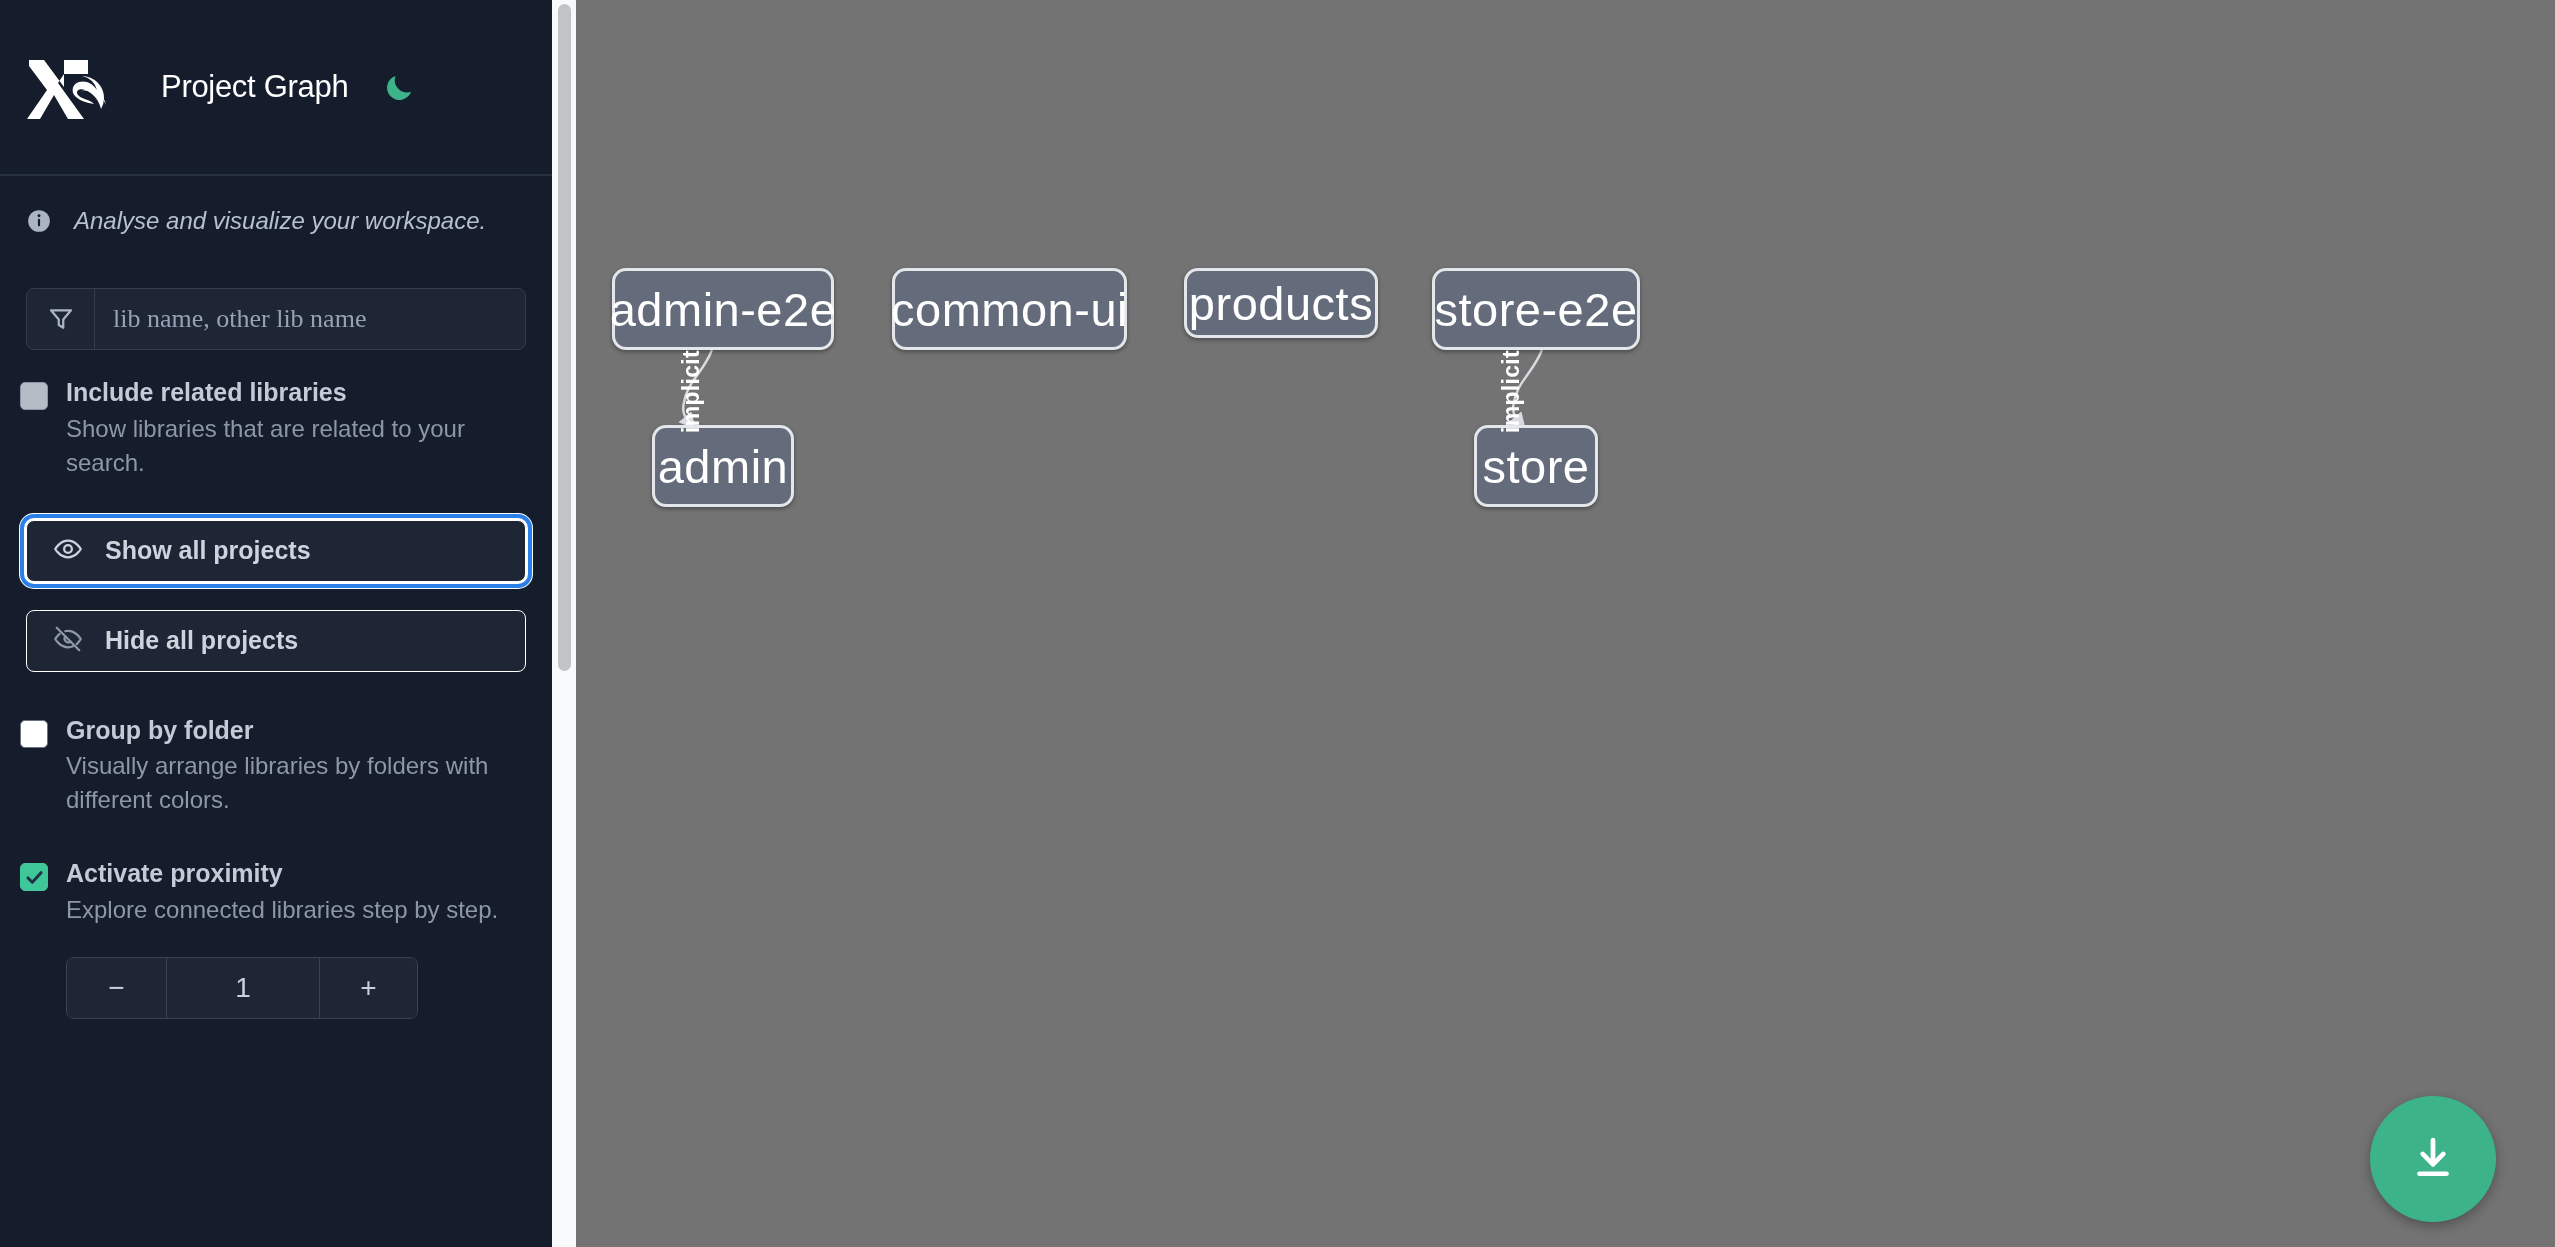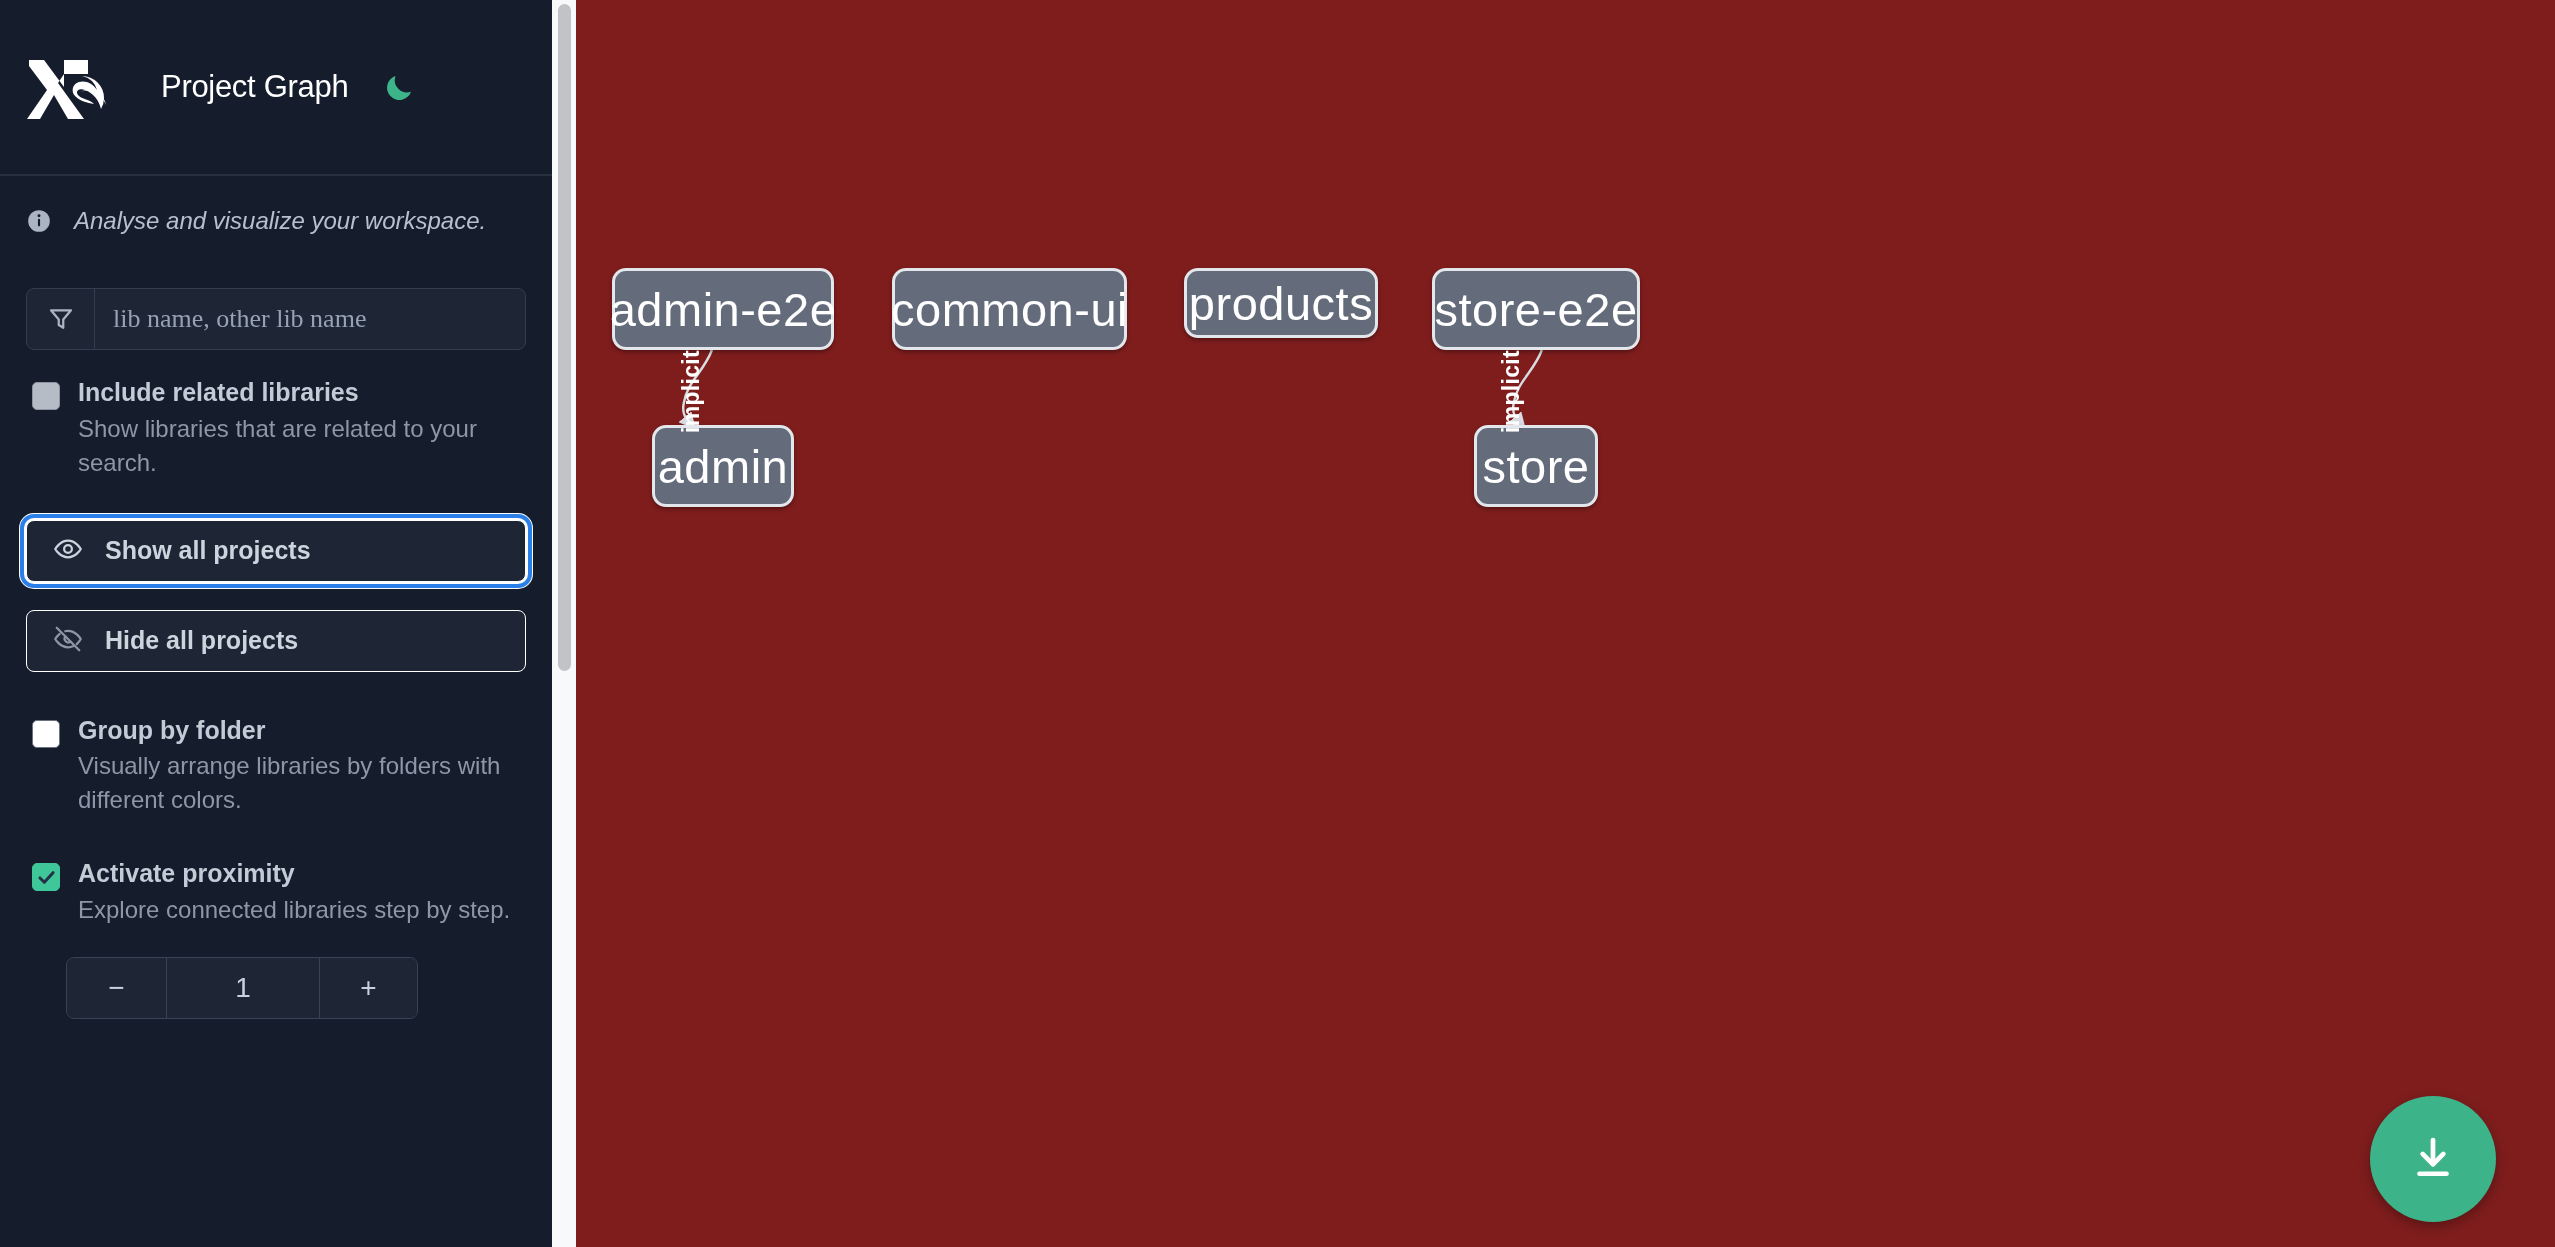--- a/index.html
+++ b/index.html
@@ -106,21 +106,21 @@
     color: #d7dde6;
     font-size: 26px;
     font-family: Liberation Serif, serif;
     padding: 0 18px;
   }
   .search-input::placeholder { color: #97a3b4; }
 
   
   .check-block {
     display: flex;
-    padding: 0 32px;
+    padding: 0 20px;
     margin-top: 26px;
     gap: 18px;
     justify-content: space-between;
   }
   .cb {
     flex: 0 0 28px;
     width: 28px;
     height: 28px;
     margin-top: 6px;
     border-radius: 5px;
@@ -221,21 +221,21 @@
     background: #c1c3c7;
     border-radius: 7px;
     cursor: pointer;
   }
 
   
   .graph {
     position: relative;
     flex: 1 1 auto;
     height: 1247px;
-    background: #7f1d1d;
+    background: #737373;
     overflow: hidden;
   }
 
   .node {
     position: absolute;
     background: #646b7a;
     border: 3px solid #e3e6ea;
     border-radius: 14px;
     display: flex;
     align-items: center;

